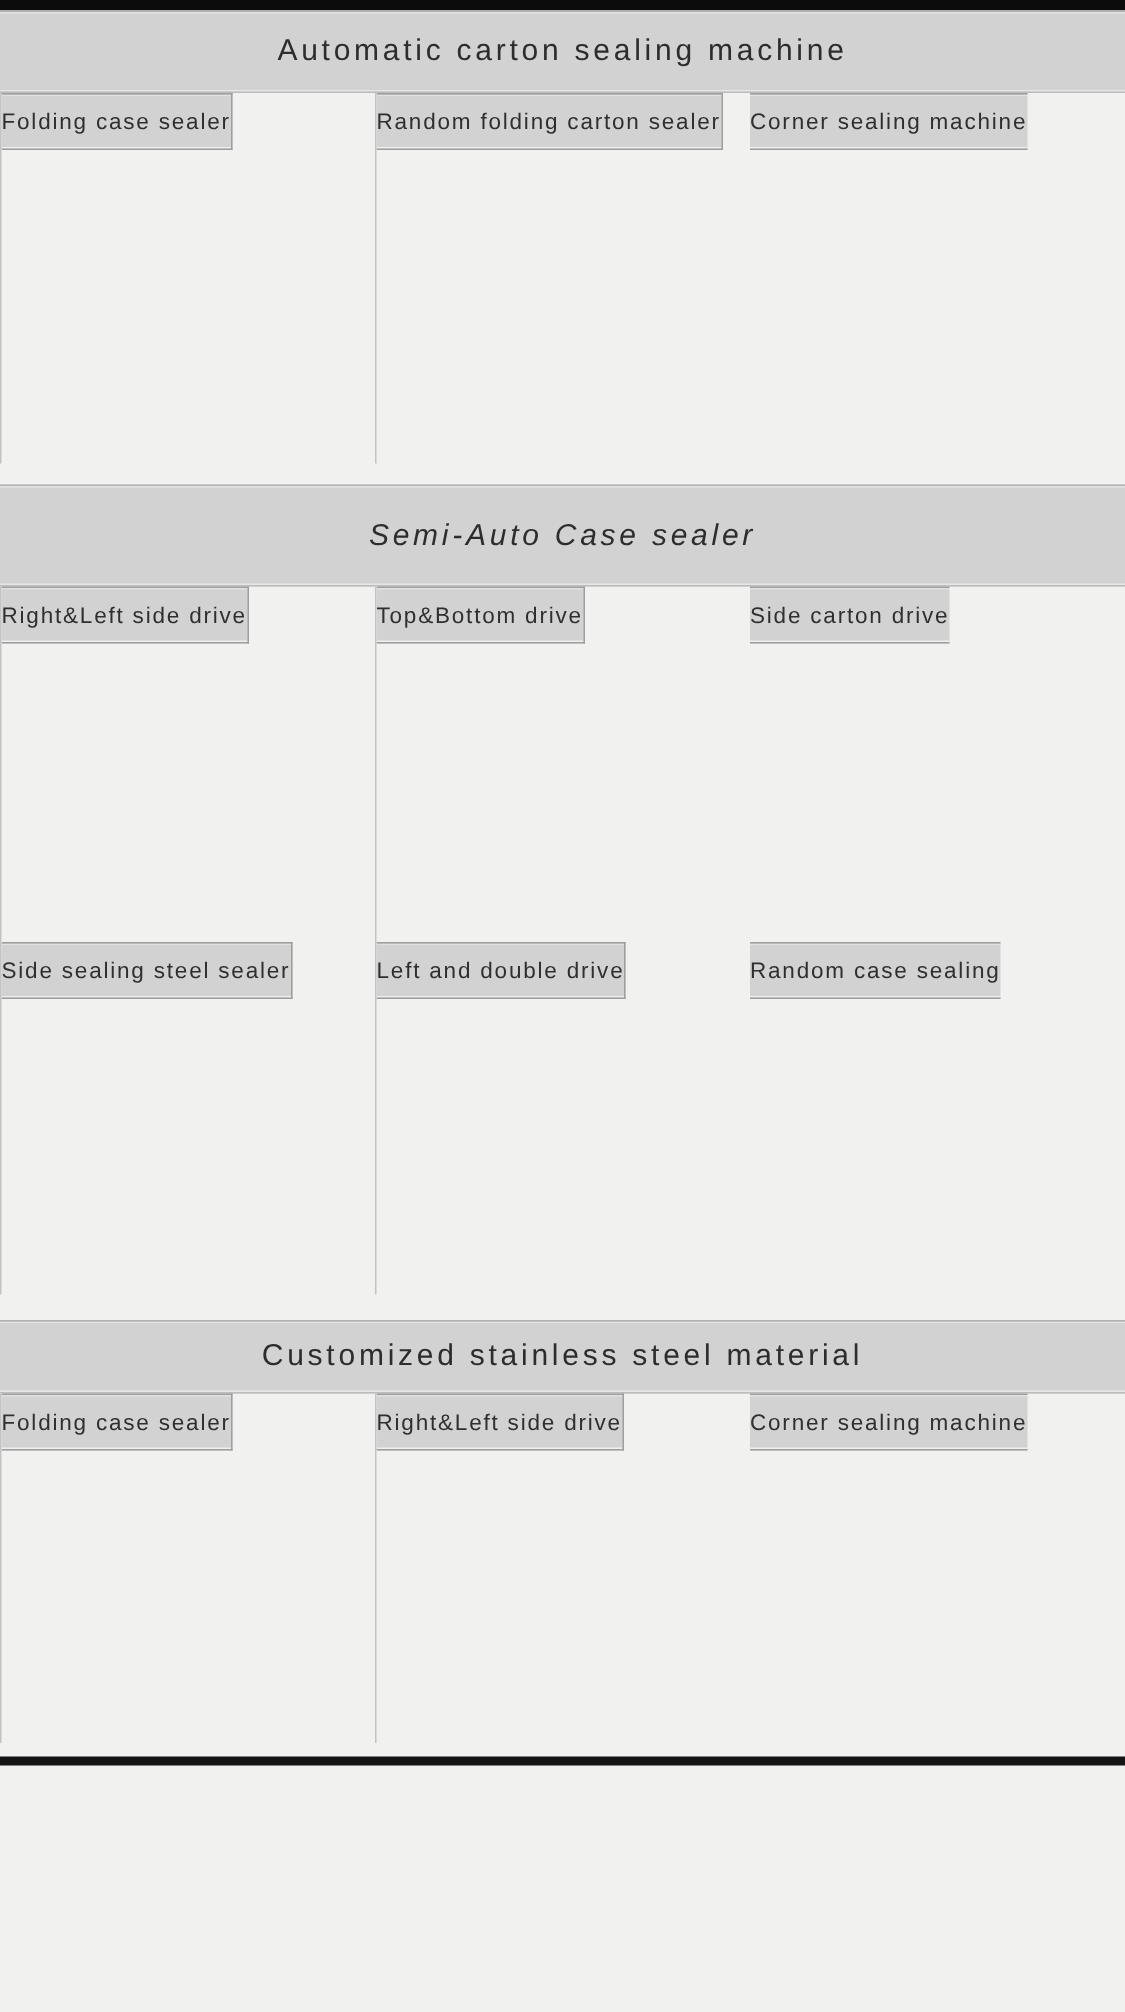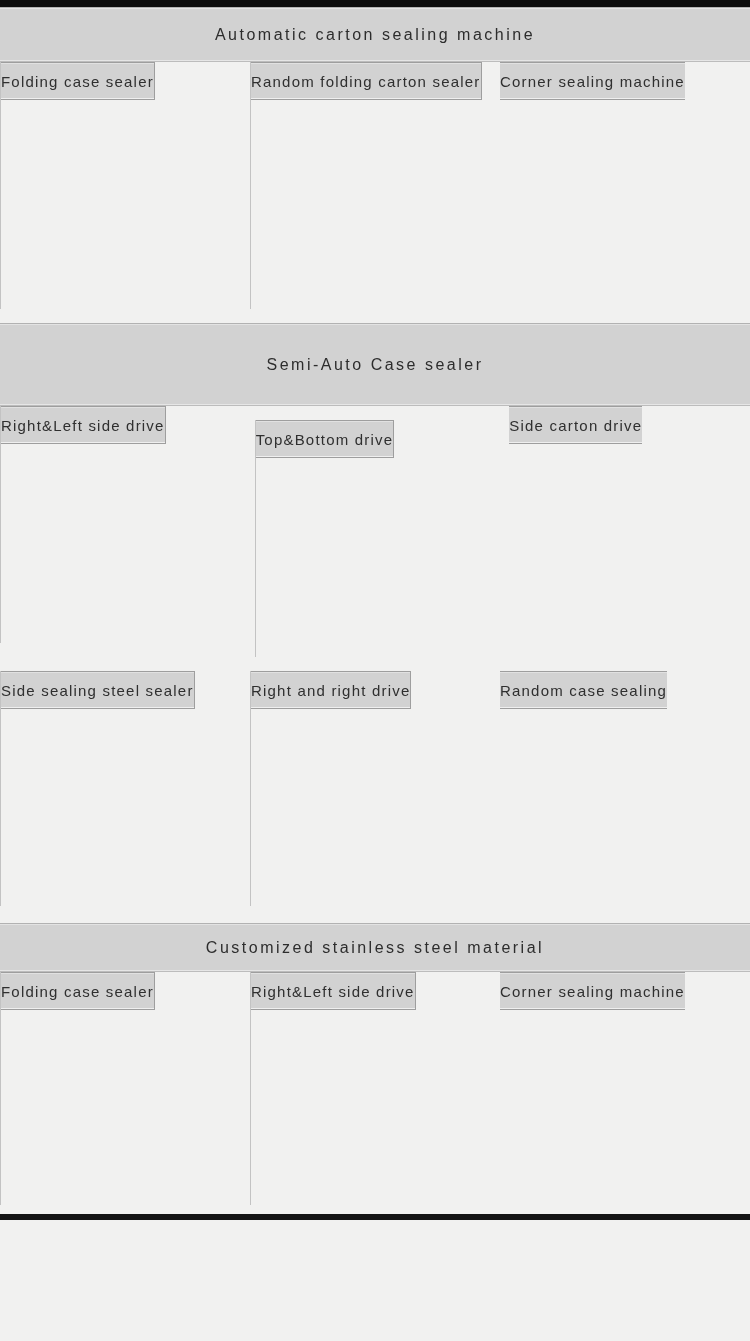--- a/index.html
+++ b/index.html
@@ -3,22 +3,22 @@
 <meta charset="utf-8">
 <style>
   html,body{margin:0;padding:0;background:#e9e9e9;}
   .page{width:750px;height:1341px;margin:0 auto;background:#f1f1f0;position:relative;
         font-family:"Liberation Sans", sans-serif;overflow:hidden;}
   .topbar{height:7px;background:#0c0c0c;}
   .bottombar{height:6px;background:#141414;}
   .sec-h{background:#d2d2d2;border-top:1px solid #b2b2b2;border-bottom:1px solid #bcbcbc;
          box-shadow:inset 0 1px 0 #e3e3e3, inset 0 -1px 0 #e6e6e6;
          display:flex;align-items:center;justify-content:center;box-sizing:border-box;}
-  .sec-h.h1{height:55px;} .sec-h.h2{height:83px;} .sec-h.h3{height:49px;}
-  .sec-h span{font-size:16px;letter-spacing:2.5px;color:#2d2d2d;}
+  .sec-h.h1{height:55px;} .sec-h.h2{height:68px;font-style:italic;} .sec-h.h3{height:49px;}
+  .sec-h span{font-size:20px;letter-spacing:2.5px;color:#2d2d2d;}
   .gap{background:#f1f1f0;} .g14{height:14px;} .g17{height:17px;} .g9{height:9px;}
   .row{display:flex;width:750px;}
   .cell{width:250px;display:flex;flex-direction:row;}
   .photo{position:relative;background:#f2f2f1;box-sizing:border-box;}
   .row.r1 .photo{height:247px;} .row.r2 .photo{height:237px;}
   .row.r3 .photo{height:235px;} .row.r4 .photo{height:233px;}
   .cell:not(:last-child) .photo{border-right:1px solid #c3c3c3;}
   .photo .inner{position:absolute;top:6px;left:4px;right:4px;bottom:4px;background:#fbfbfa;}
   .photo svg{position:absolute;left:0;top:0;width:100%;height:100%;}
   .cap{height:38px;background:#d2d2d2;border-top:1px solid #9e9e9e;border-bottom:1px solid #9e9e9e;
@@ -388,21 +388,21 @@
             <rect x="181" y="200" width="8" height="3" fill="#8a8a8a"></rect>
             <rect x="183.5" y="202" width="3" height="6" fill="#707070"></rect>
             <circle cx="185" cy="209" r="5.5" fill="#8c2b35"></circle>
             <circle cx="185" cy="209" r="2.09" fill="#d9d9d9"></circle>
           </svg>
         </div>
       <figcaption class="cap">
           <span>Right&amp;Left side drive</span>
         </figcaption>
     </figure>
-    <figure class="cell" style="margin:14px">
+    <figure class="cell" style="margin:0">
       <div class="photo">
           <div class="inner"></div>
           <svg viewBox="0 0 250 230" preserveAspectRatio="xMidYMid meet">
             <polygon points="97,148 105,148 103,192 97,192" fill="#b9b6ac"></polygon>
             <rect x="96" y="192" width="8" height="3" fill="#8a8a8a"></rect>
             <rect x="98.5" y="194" width="3" height="6" fill="#707070"></rect>
             <circle cx="100" cy="201" r="4.5" fill="#8c2b35"></circle>
             <circle cx="100" cy="201" r="1.71" fill="#d9d9d9"></circle>
             <polygon points="148,148 156,148 154,190 148,190" fill="#b9b6ac"></polygon>
             <rect x="147" y="190" width="8" height="3" fill="#8a8a8a"></rect>
@@ -719,21 +719,21 @@
             <rect x="67" y="202" width="3" height="6" fill="#707070"></rect>
             <circle cx="68.5" cy="209" r="5.5" fill="#8c2b35"></circle>
             <circle cx="68.5" cy="209" r="2.09" fill="#d9d9d9"></circle>
             <rect x="181" y="200" width="8" height="3" fill="#8a8a8a"></rect>
             <rect x="183.5" y="202" width="3" height="6" fill="#707070"></rect>
             <circle cx="185" cy="209" r="5.5" fill="#8c2b35"></circle>
             <circle cx="185" cy="209" r="2.09" fill="#d9d9d9"></circle>
           </svg>
         </div>
       <figcaption class="cap">
-          <span>Right and right drive</span>
+          <span>Left and double drive</span>
         </figcaption>
     </figure>
     <figure class="cell" style="margin:0">
       <div class="photo">
           <div class="inner"></div>
           <svg viewBox="0 0 250 230" preserveAspectRatio="xMidYMid meet">
             <polygon points="97,148 105,148 103,192 97,192" fill="#b9b6ac"></polygon>
             <rect x="96" y="192" width="8" height="3" fill="#8a8a8a"></rect>
             <rect x="98.5" y="194" width="3" height="6" fill="#707070"></rect>
             <circle cx="100" cy="201" r="4.5" fill="#8c2b35"></circle>

